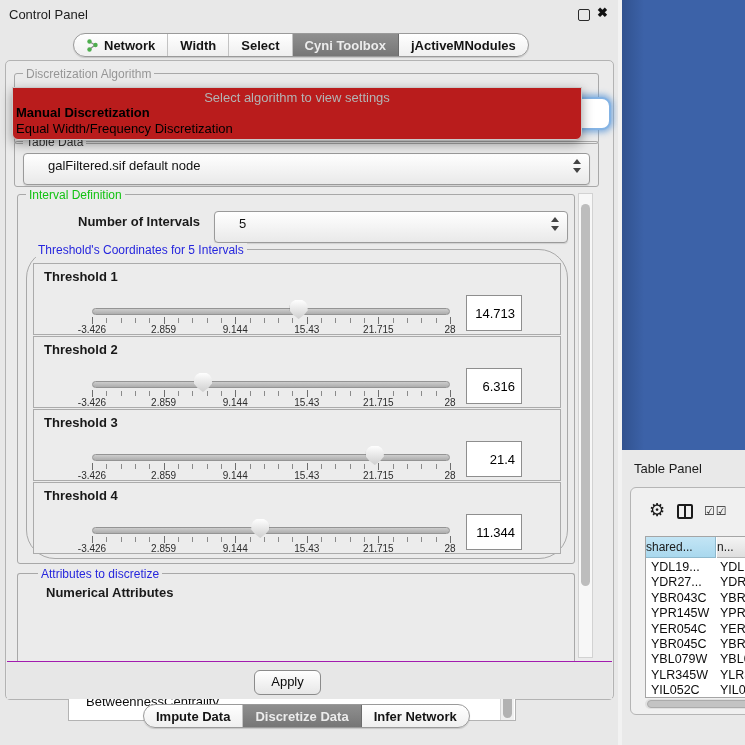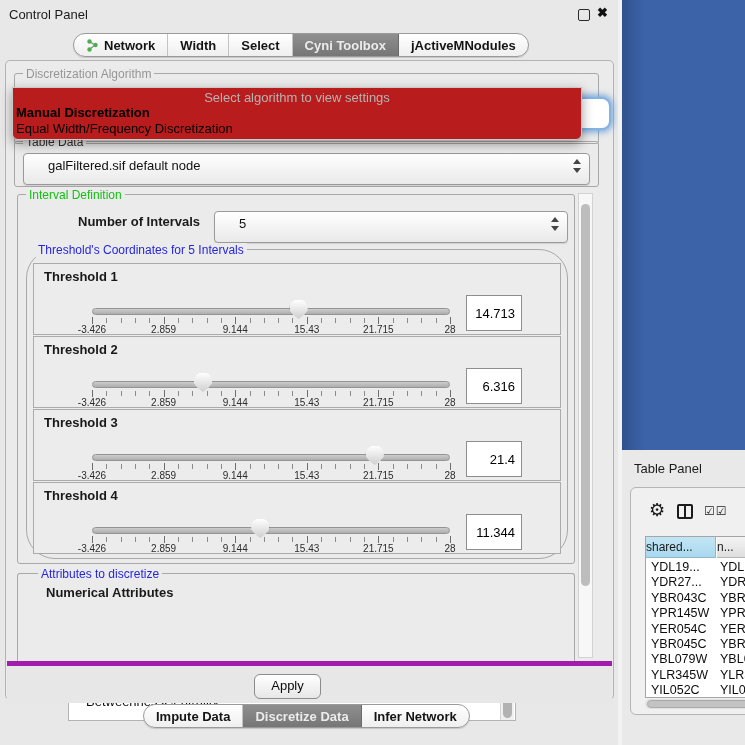--- a/index.html
+++ b/index.html
@@ -56,21 +56,21 @@
   
   #attr-list{position:absolute;left:62px;top:600px;width:448px;height:60px;background:#fff;border:1px solid #b3b3b3;overflow:hidden;box-sizing:border-box;}
   .attr-item{padding-left:17px;font-size:13px;line-height:16px;color:#0c0c0c;}
   #attr-scroll{position:absolute;right:1px;top:1px;width:13px;height:57px;background:#f0f0f0;border-left:1px solid #d5d5d5;}
   #attr-thumb{position:absolute;left:1.5px;top:1px;width:9px;height:54px;border-radius:5px;background:#b2b2b2;}
 
   
   #scrollbar-v{position:absolute;left:578px;top:193px;width:15px;height:465px;background:#f7f7f7;border:1px solid #d2d2d2;box-sizing:border-box;}
   #scrollbar-v-thumb{position:absolute;left:2px;top:10px;width:9px;height:382px;border-radius:5px;background:#bdbdbd;}
 
-  #apply-bar{position:absolute;left:1px;top:600px;width:605px;height:37px;background:#e7e7e7;border-top:5px solid #a21caf;}
+  #apply-bar{position:absolute;left:1px;top:600px;width:605px;height:37px;background:#e7e7e7;border-top:1px solid #a21caf;}
   #apply-btn{position:absolute;left:247px;top:8px;width:65px;height:23px;background:linear-gradient(#ffffff,#e7e7e7);border:1px solid #8b8b8b;border-radius:6px;font-size:13px;text-align:center;line-height:22px;color:#0a0a0a;}
 
   
   #gap-strip{position:absolute;left:618px;top:0;width:4px;height:745px;background:#f2f2f2;}
   #net-frame{position:absolute;left:622px;top:0;width:123px;height:450px;background:linear-gradient(90deg,#31528f,#3c62a8 18%,#3c62a8);}
 
   
   #table-panel{position:absolute;left:622px;top:450px;width:123px;height:295px;background:#e9e9e9;}
   #tp-title{position:absolute;left:12px;top:11px;font-size:13px;color:#1c1c1c;}
   #tp-box{position:absolute;left:8px;top:37px;width:130px;height:226px;background:#f0f0f0;border:1px solid #b5b5b5;border-radius:6px;}

